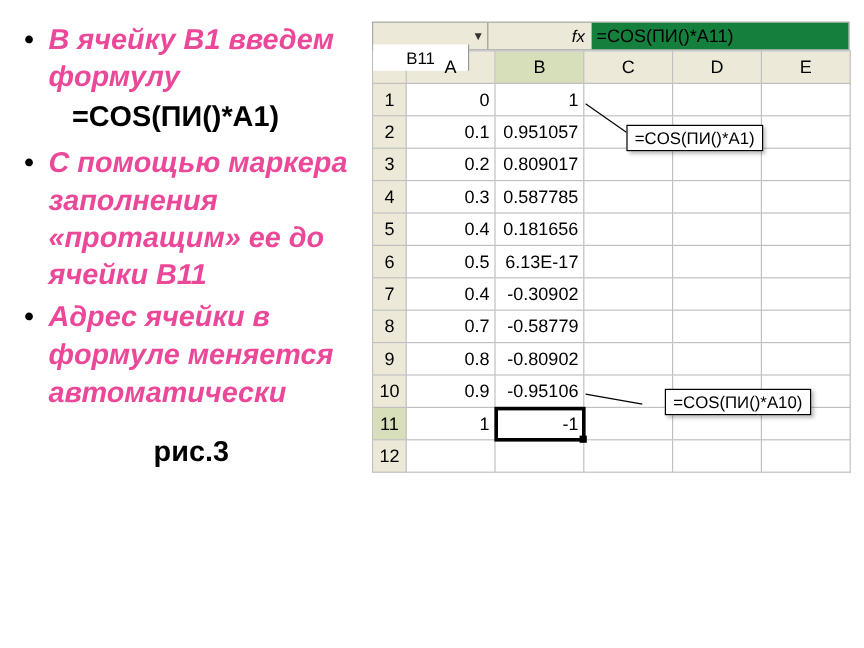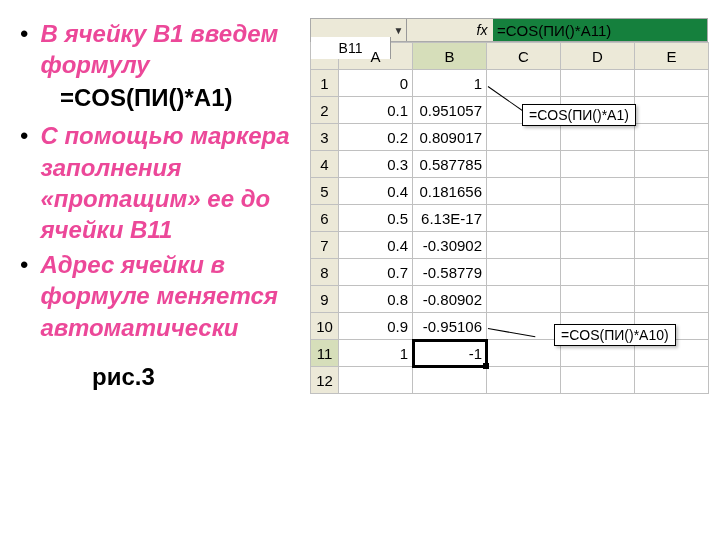--- a/index.html
+++ b/index.html
@@ -37,21 +37,21 @@
   }
   .formula-line {
     font-size: 24px;
     font-weight: bold;
     margin-left: 40px;
     margin-bottom: 8px;
   }
   .caption {
     font-size: 24px;
     font-weight: bold;
-    margin-left: 72px;
+    margin-left: 108px;
     margin-top: 20px;
   }
   .sheet {
     position: absolute;
     left: 310px;
     top: 18px;
     width: 398px;
     font-family: Arial, sans-serif;
     font-size: 16px;
     color: #000;

